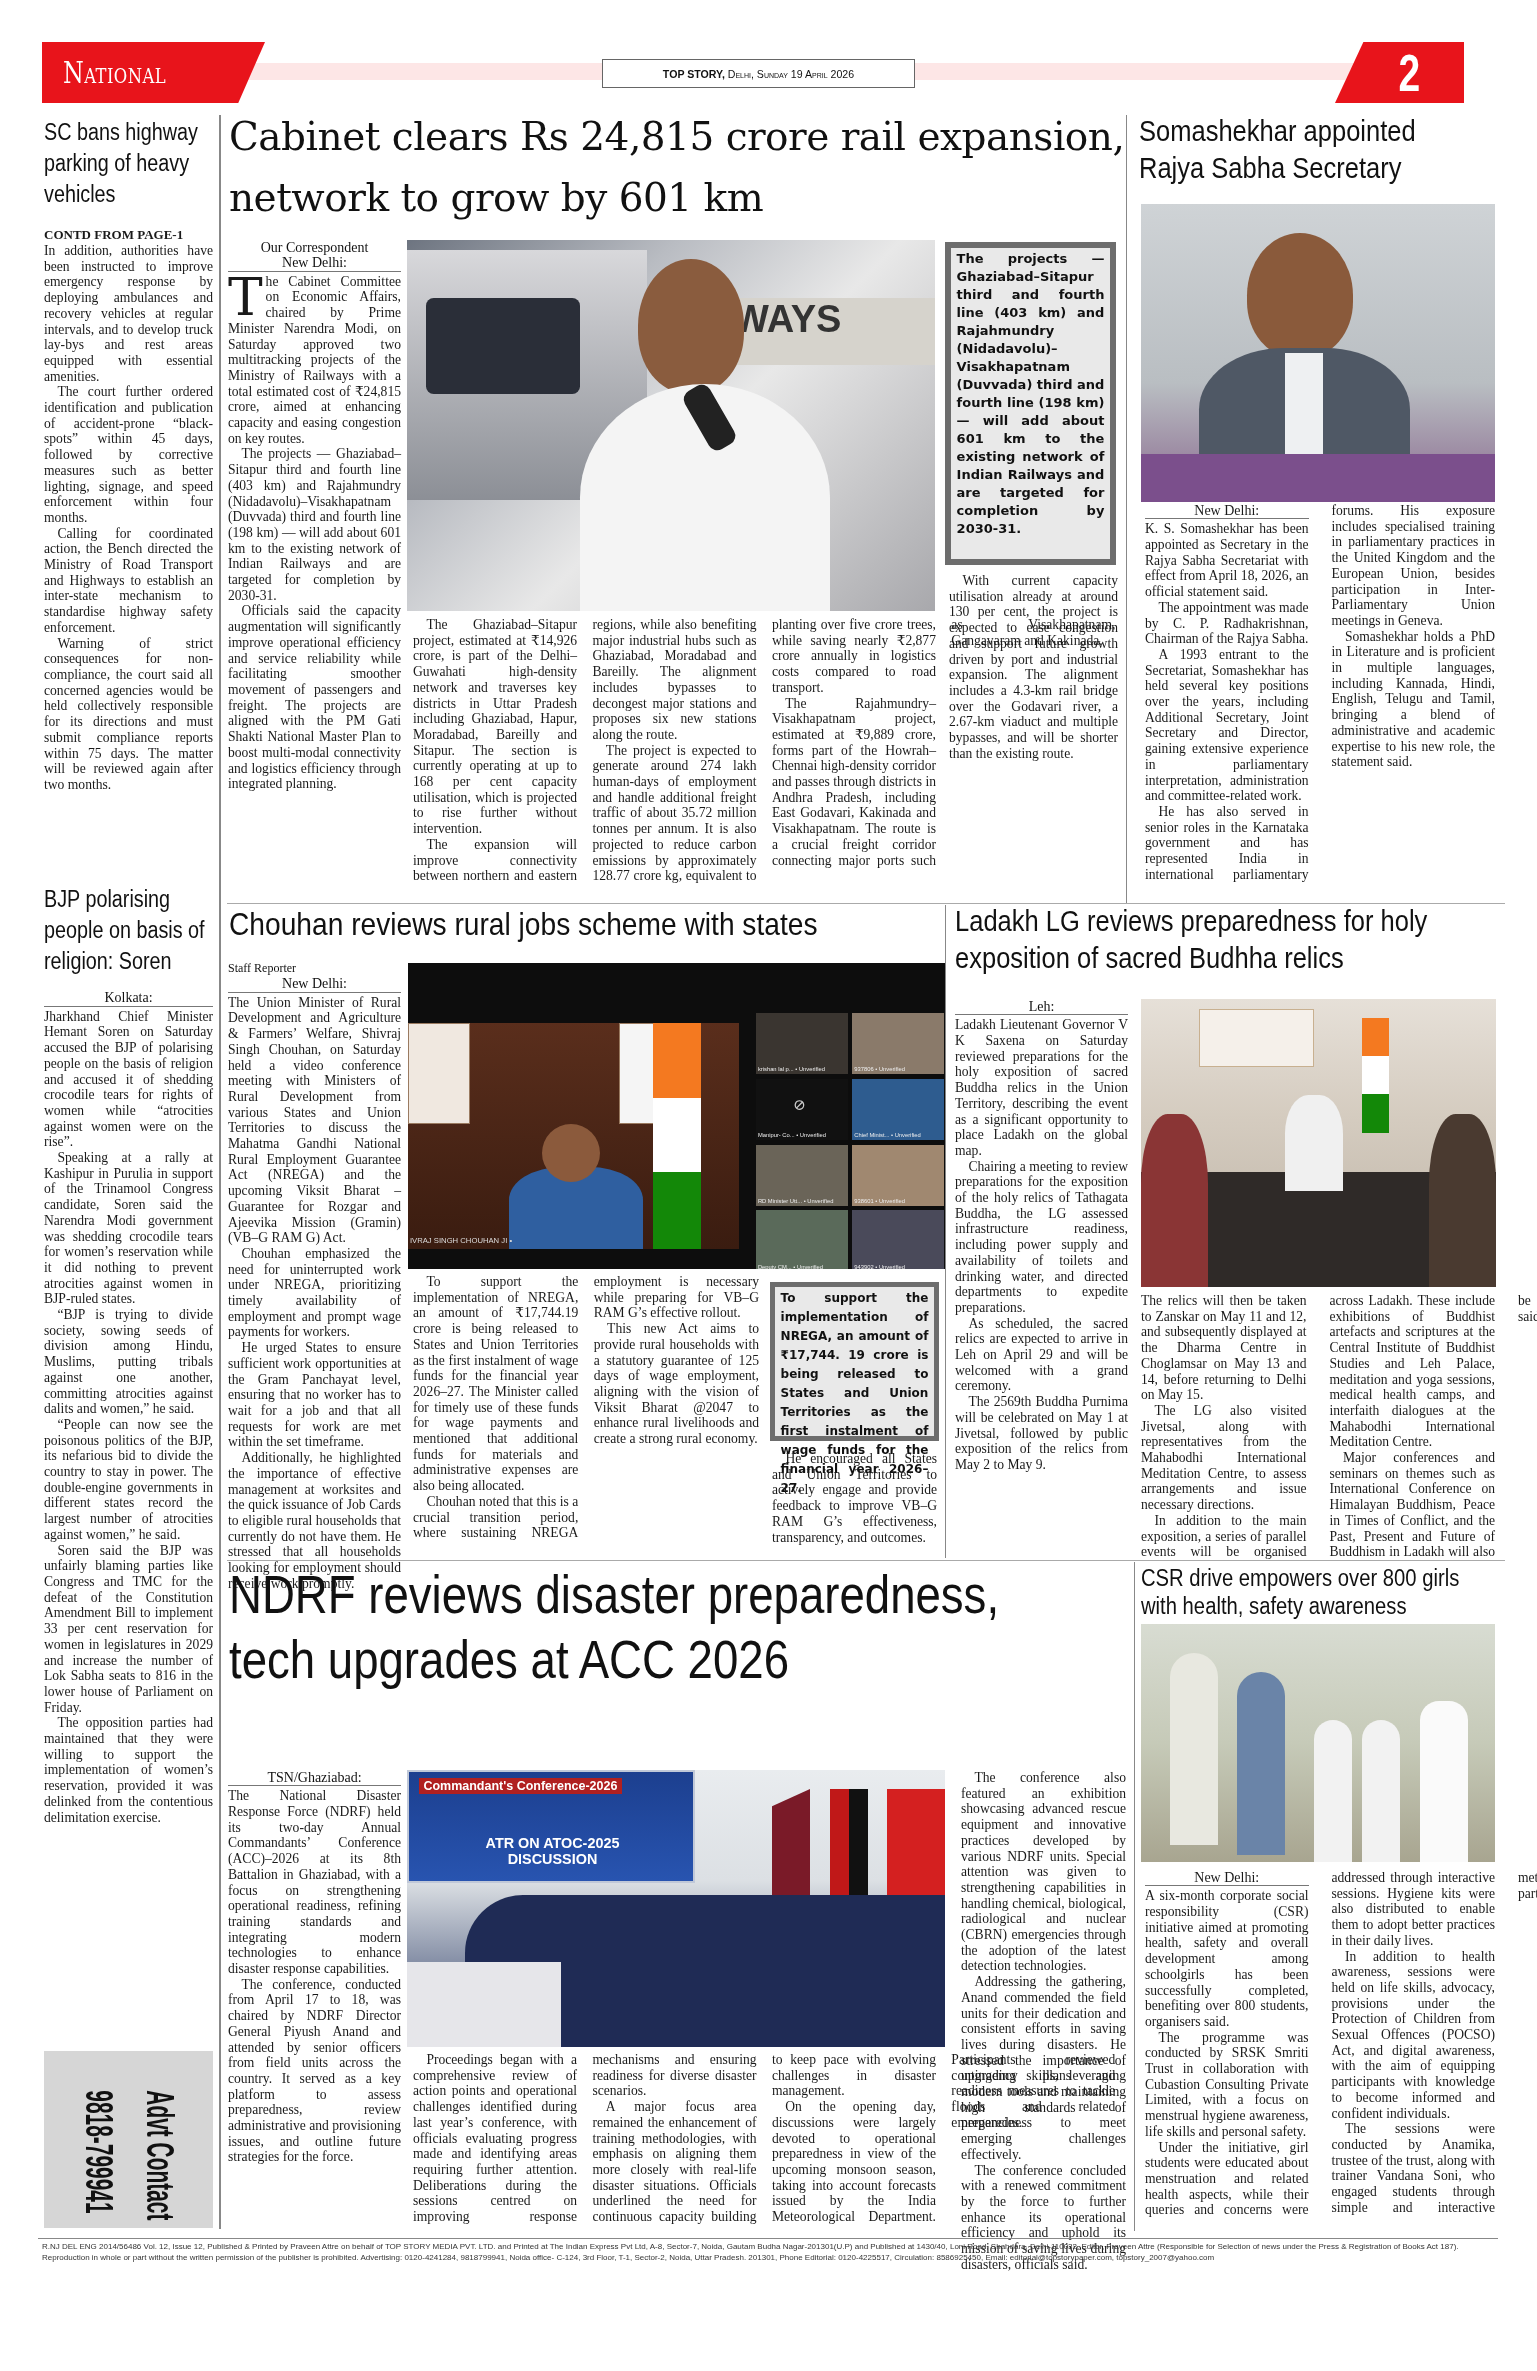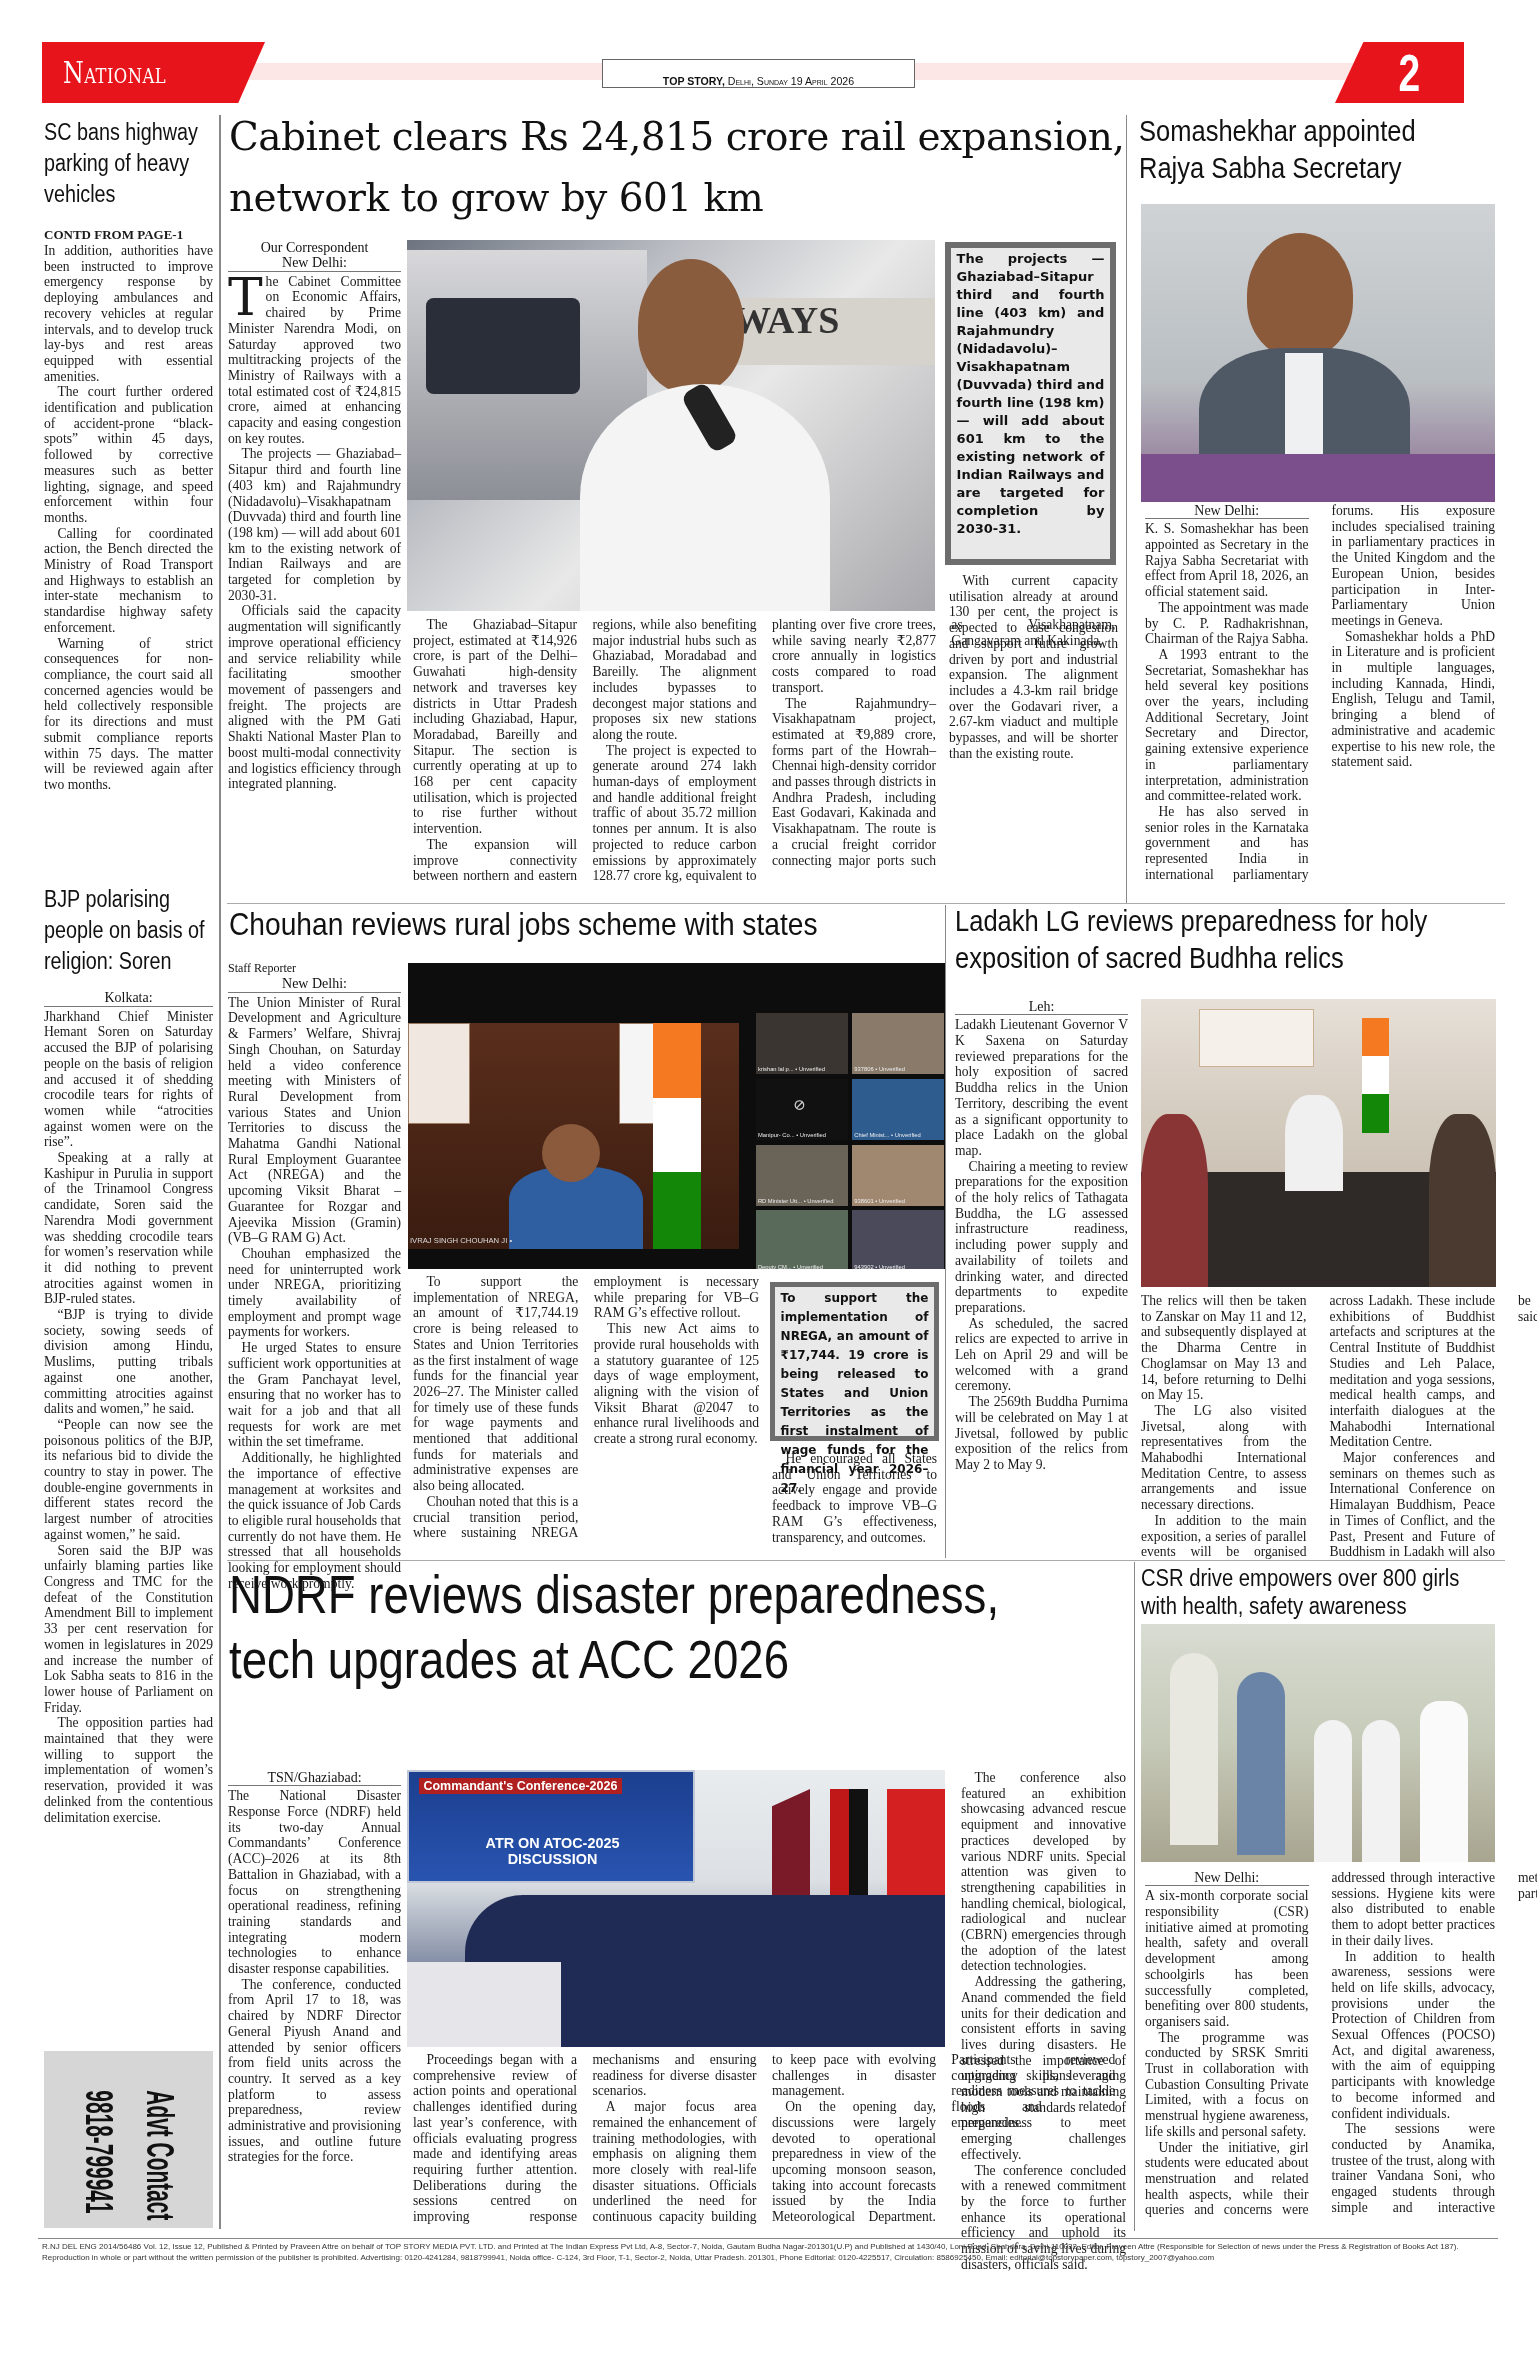--- a/index.html
+++ b/index.html
@@ -19,21 +19,21 @@
 .quote div{background:#e9e9e9;font-family:"DejaVu Sans",sans-serif;font-weight:bold;font-size:13px;line-height:18px;padding:1.9px 5.8px;text-align:justify;color:#111}
 .photo{position:absolute;overflow:hidden}
 </style>
 </head>
 <body>
 
 <div class="abs" style="left:67px;top:63px;width:1393px;height:17.3px;background:#fde6e6"></div>
 <div class="abs" style="left:42px;top:42px;width:223px;height:61px;background:#e8141b;clip-path:polygon(0 0,100% 0,88% 100%,0 100%);display:flex;align-items:center;padding-left:21px">
   <span style="font-family:'DejaVu Serif',serif;color:#fff;font-size:29px;font-variant:small-caps;letter-spacing:0.5px;transform:scaleX(0.82);transform-origin:left">National</span>
 </div>
-<div class="abs" style="left:602px;top:59px;width:313px;height:29px;border:1.9px solid #666;background:#fff;display:flex;align-items:flex-end;justify-content:center;font-family:'Liberation Sans',sans-serif;font-size:10.6px">
+<div class="abs" style="left:602px;top:59px;width:313px;height:29px;border:1.9px solid #666;background:#fff;display:flex;align-items:center;justify-content:center;font-family:'Liberation Sans',sans-serif;font-size:10.6px">
   <b style="margin-right:2.9px">TOP STORY,</b>
   <span style="font-variant:small-caps">Delhi, Sunday 19 April 2026</span>
 </div>
 <div class="abs" style="left:1335px;top:42px;width:129px;height:61px;background:#e8141b;clip-path:polygon(22% 0,100% 0,100% 100%,0 100%);display:flex;align-items:center;justify-content:center">
   <span style="font-family:'Liberation Sans',sans-serif;font-weight:bold;color:#fff;font-size:52px;transform:scaleX(0.75);margin-left:19px">2</span>
 </div>
 
 <div class="vrule" style="left:219px;top:115px;height:2114px"></div>
 
 <div class="abs" style="left:44px;top:117px;width:169px">
@@ -75,21 +75,21 @@
   <div class="txt">
     <p class="noind"><span style="float:left;font-size:52px;line-height:42px;margin:1.9px 2.9px 0 0;font-family:'DejaVu Serif',serif">T</span><span>he Cabinet Committee on Economic Affairs, chaired by Prime Minister Narendra Modi, on Saturday approved two multitracking projects of the Ministry of Railways with a total estimated cost of ₹24,815 crore, aimed at enhancing capacity and easing congestion on key routes.</span></p>
     <p>The projects — Ghaziabad–Sitapur third and fourth line (403 km) and Rajahmundry (Nidadavolu)–Visakhapatnam (Duvvada) third and fourth line (198 km) — will add about 601 km to the existing network of Indian Railways and are targeted for completion by 2030-31.</p>
     <p>Officials said the capacity augmentation will significantly improve operational efficiency and service reliability while facilitating smoother movement of passengers and freight. The projects are aligned with the PM Gati Shakti National Master Plan to boost multi-modal connectivity and logistics efficiency through integrated planning.</p>
   </div>
 </div>
 
 <div class="photo" style="left:407px;top:240px;width:528px;height:371px;background:linear-gradient(135deg,#6d7480 0%,#b9bcc2 30%,#e8e8e8 55%,#a8a8ac 100%)">
   <div style="position:absolute;left:0;top:9.6px;width:240px;height:250px;background:linear-gradient(180deg,#d8d8db,#8c8f96);border-radius:0 0 38px 0"></div>
   <div style="position:absolute;left:19px;top:58px;width:154px;height:96px;background:#2a2e38;border-radius:7.7px"></div>
-  <div style="position:absolute;left:307px;top:58px;width:221px;height:67px;background:#d6d3cc;color:#333;font-family:Liberation Serif, serif;font-weight:bold;font-size:38px;padding-left:19px">WAYS</div>
+  <div style="position:absolute;left:307px;top:58px;width:221px;height:67px;background:#d6d3cc;color:#333;font-family:Liberation Sans, sans-serif;font-weight:bold;font-size:38px;padding-left:19px">WAYS</div>
   <div style="position:absolute;left:173px;top:19px;width:250px;height:352px">
     <div style="position:absolute;left:58px;top:0;width:106px;height:134px;background:#8a5c3e;border-radius:50% 50% 45% 45%"></div>
     <div style="position:absolute;left:0;top:125px;width:250px;height:227px;background:#f4f4f4;border-radius:50% 50% 0 0"></div>
     <div style="position:absolute;left:115px;top:125px;width:29px;height:67px;background:#222;border-radius:9.6px;transform:rotate(-30deg)"></div>
   </div>
 </div>
 
 <div class="quote" style="left:945px;top:242px;width:171px;height:323px">
   <div style="height:100%">The projects — Ghaziabad–Sitapur third and fourth line (403 km) and Rajahmundry (Nidadavolu)–Visakhapatnam (Duvvada) third and fourth line (198 km) — will add about 601 km to the existing network of Indian Railways and are targeted for completion by 2030-31.</div>
 </div>

